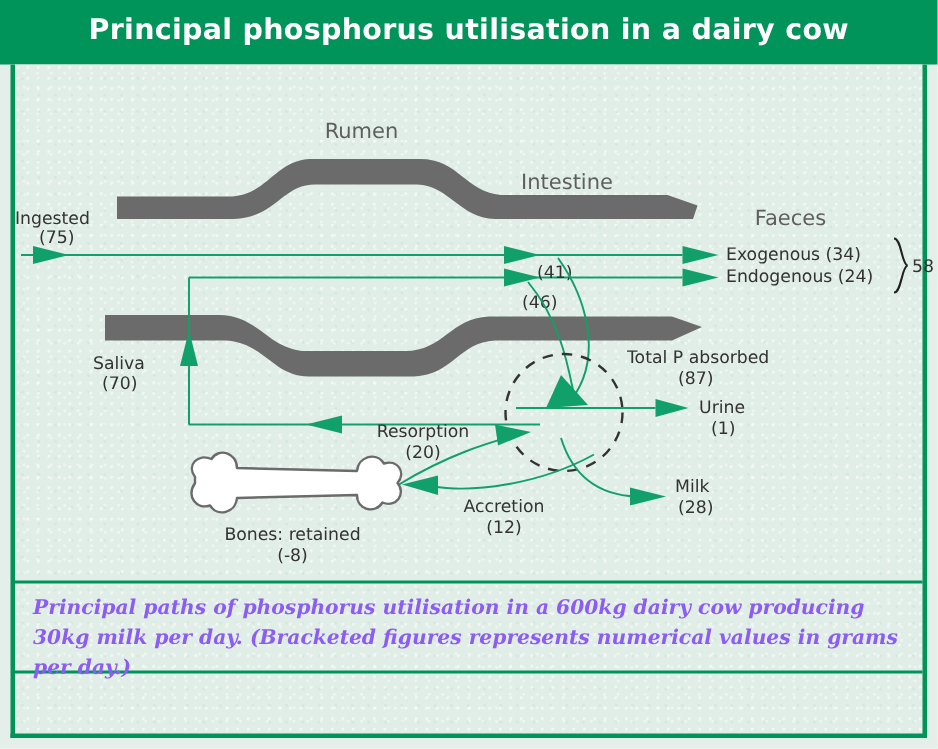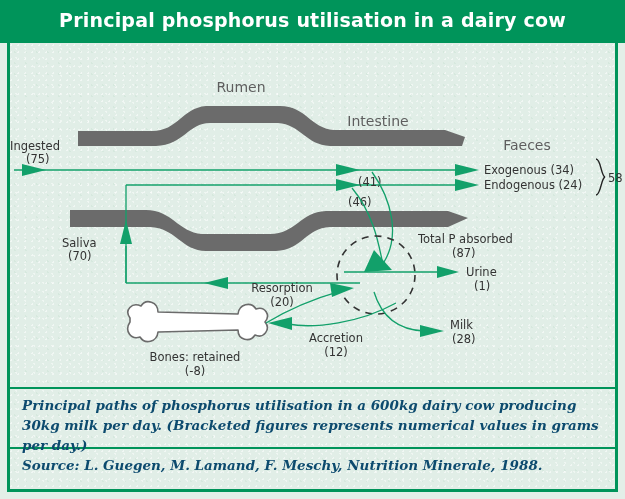--- a/index.html
+++ b/index.html
@@ -54,21 +54,21 @@
   }
   #div1{top:387px;}
   #div2{top:447px;}
 
   .caption{
     position:absolute;left:22px;width:580px;
     font-family:"DejaVu Serif", serif;
     font-style:italic;
     font-size:13.5px;
     font-weight:bold;
-    color:#0c4a6e;
+    color:#8b5cf6;
     line-height:20px;
   }
   #caption-main{top:395px;}
   #caption-source{top:455px;}
 
   svg.diagram{position:absolute;left:0;top:0;width:625px;height:499px;}
   .lbl{
     font-family:"DejaVu Sans", sans-serif;
     font-size:11.5px;
     fill:#333333;
@@ -199,15 +199,14 @@
       <path d="M292,317 L268,323 L292,330 Z" fill="#12a06a"></path>
     </g>
     <text class="lbl" x="336" y="338" text-anchor="middle">Accretion</text>
     <text class="lbl" x="336" y="352" text-anchor="middle">(12)</text>
   </svg>
 
   <div class="divider" id="div1"></div>
   <div class="divider" id="div2"></div>
 
   <div class="caption" id="caption-main">Principal paths of phosphorus utilisation in a 600kg dairy cow producing 30kg milk per day. (Bracketed figures represents numerical values in grams per day.)</div>
-  <div class="caption" id="caption-source">Source: L. Guegen, M. Lamand, F. Meschy, Nutrition Minerale, 1988.</div>
 
 </div>
 
 </body></html>

